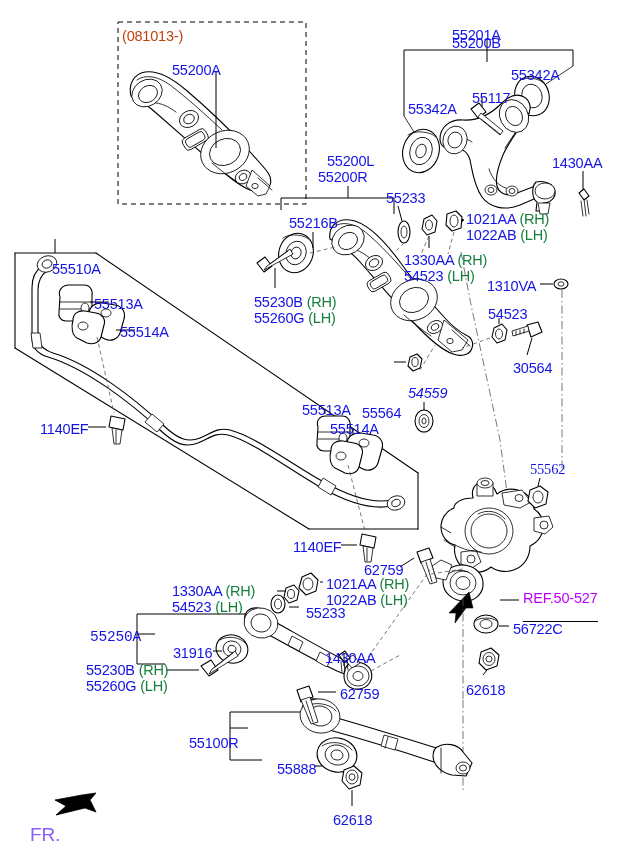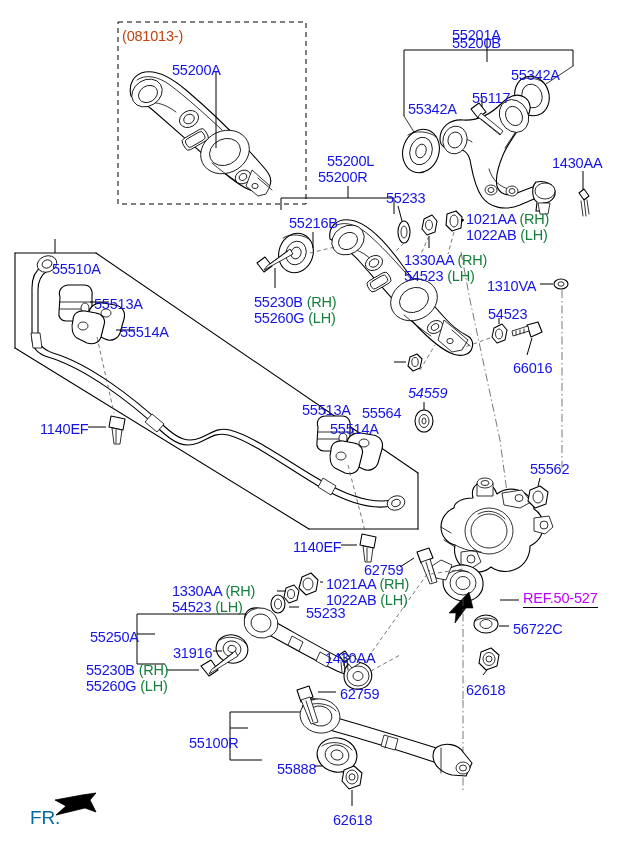--- a/index.html
+++ b/index.html
@@ -33,29 +33,30 @@
     white-space: nowrap;
     letter-spacing: -0.2px;
   }
   .lbl .sfx {
     color: #15803d;
   }
   .lbl.ref {
     color: #bf00ff;
     font-size: 14.5px;
     border-bottom: 1.4px solid #000;
-    padding-bottom: 1px;
+    padding-bottom: 15px;
   }
   .lbl.blk {
     color: #c2410c;
   }
   .lbl.fr {
-    color: #0369a1;
+    color: #8b5cf6;
     font-size: 19px;
     font-weight: normal;
+    margin-top: 17px;
   }
 </style>
 </head>
 <body>
 
 <div id="diagram-root">
 
   <svg id="art-layer" viewBox="0 0 618 848" xmlns="http://www.w3.org/2000/svg">
     <defs>
       <style>
@@ -559,43 +560,43 @@
       <div class="lbl" style="left: 327px; top: 153px;"><span>55200L</span></div>
       <div class="lbl" style="left: 318px; top: 169px;"><span>55200R</span></div>
       <div class="lbl" style="left: 386px; top: 190px;"><span>55233</span></div>
       <div class="lbl" style="left: 289px; top: 215px;"><span>55216B</span></div>
       <div class="lbl" style="left: 466px; top: 211px;"><span>1021AA</span><span class="sfx"> (RH)</span></div>
       <div class="lbl" style="left: 466px; top: 227px;"><span>1022AB</span><span class="sfx"> (LH)</span></div>
       <div class="lbl" style="left: 404px; top: 252px;"><span>1330AA</span><span class="sfx"> (RH)</span></div>
       <div class="lbl" style="left: 404px; top: 268px;"><span>54523</span><span class="sfx"> (LH)</span></div>
       <div class="lbl" style="left: 487px; top: 278px;"><span>1310VA</span></div>
       <div class="lbl" style="left: 488px; top: 306px;"><span>54523</span></div>
-      <div class="lbl" style="left: 513px; top: 360px;"><span>66016</span></div>
+      <div class="lbl" style="left: 513px; top: 360px;"><span>30564</span></div>
       <div class="lbl" style="left: 254px; top: 294px;"><span>55230B</span><span class="sfx"> (RH)</span></div>
       <div class="lbl" style="left: 254px; top: 310px;"><span>55260G</span><span class="sfx"> (LH)</span></div>
       <div class="lbl" style="left: 362px; top: 357px; margin-top: 48px;"><span>55564</span></div>
       <div class="lbl" style="left: 408px; top: 385px; font-style: italic;"><span>54559</span></div>
       <div class="lbl" style="left: 52px; top: 222px; margin-top: 39px;"><span>55510A</span></div>
       <div class="lbl" style="left: 94px; top: 296px;"><span>55513A</span></div>
       <div class="lbl" style="left: 120px; top: 324px;"><span>55514A</span></div>
       <div class="lbl" style="left: 40px; top: 421px;"><span>1140EF</span></div>
       <div class="lbl" style="left: 302px; top: 402px;"><span>55513A</span></div>
       <div class="lbl" style="left: 330px; top: 421px;"><span>55514A</span></div>
       <div class="lbl" style="left: 293px; top: 539px;"><span>1140EF</span></div>
-      <div class="lbl" style="left: 530px; top: 461px;"><span>55562</span></div>
+      <div class="lbl" style="left: 530px; top: 461px; font-family: Liberation Serif, serif;"><span>55562</span></div>
       <div class="lbl ref" style="left: 523px; top: 590px;"><span>REF.50-527</span></div>
       <div class="lbl" style="left: 513px; top: 621px;"><span>56722C</span></div>
       <div class="lbl" style="left: 466px; top: 682px;"><span>62618</span></div>
       <div class="lbl" style="left: 364px; top: 562px;"><span>62759</span></div>
       <div class="lbl" style="left: 172px; top: 583px;"><span>1330AA</span><span class="sfx"> (RH)</span></div>
       <div class="lbl" style="left: 172px; top: 599px;"><span>54523</span><span class="sfx"> (LH)</span></div>
       <div class="lbl" style="left: 326px; top: 576px;"><span>1021AA</span><span class="sfx"> (RH)</span></div>
       <div class="lbl" style="left: 326px; top: 592px;"><span>1022AB</span><span class="sfx"> (LH)</span></div>
       <div class="lbl" style="left: 306px; top: 605px;"><span>55233</span></div>
-      <div class="lbl" style="left: 90px; top: 629px;"><span>55250A</span></div>
+      <div class="lbl" style="left: 90px; top: 629px; font-family: Liberation Mono, monospace;"><span>55250A</span></div>
       <div class="lbl" style="left: 173px; top: 645px;"><span>31916</span></div>
       <div class="lbl" style="left: 325px; top: 650px;"><span>1430AA</span></div>
       <div class="lbl" style="left: 86px; top: 662px;"><span>55230B</span><span class="sfx"> (RH)</span></div>
       <div class="lbl" style="left: 86px; top: 678px;"><span>55260G</span><span class="sfx"> (LH)</span></div>
       <div class="lbl" style="left: 340px; top: 686px;"><span>62759</span></div>
       <div class="lbl" style="left: 189px; top: 735px;"><span>55100R</span></div>
       <div class="lbl" style="left: 271px; top: 761px; margin-left: 6px;"><span>55888</span></div>
       <div class="lbl" style="left: 333px; top: 812px;"><span>62618</span></div>
       <div class="lbl fr" style="left: 30px; top: 810px;"><span>FR.</span></div>
     </div>

